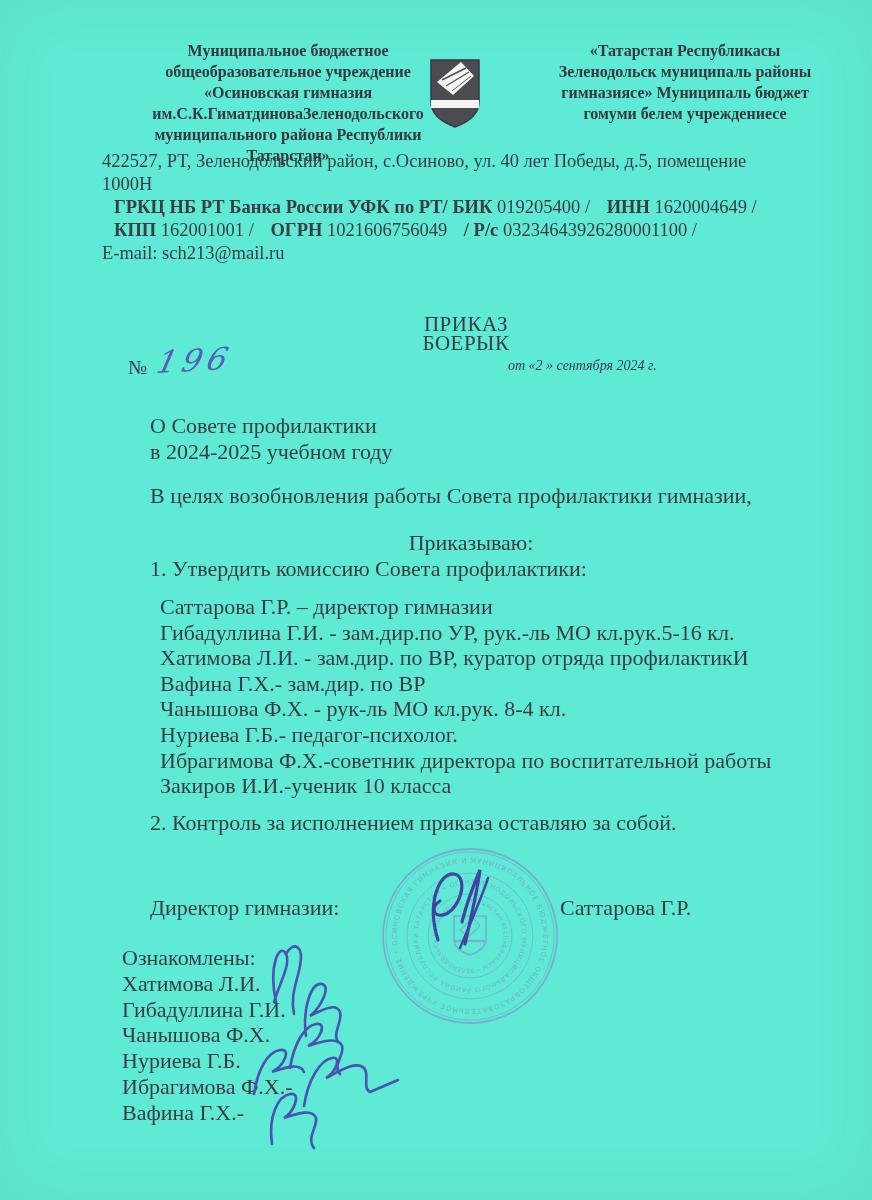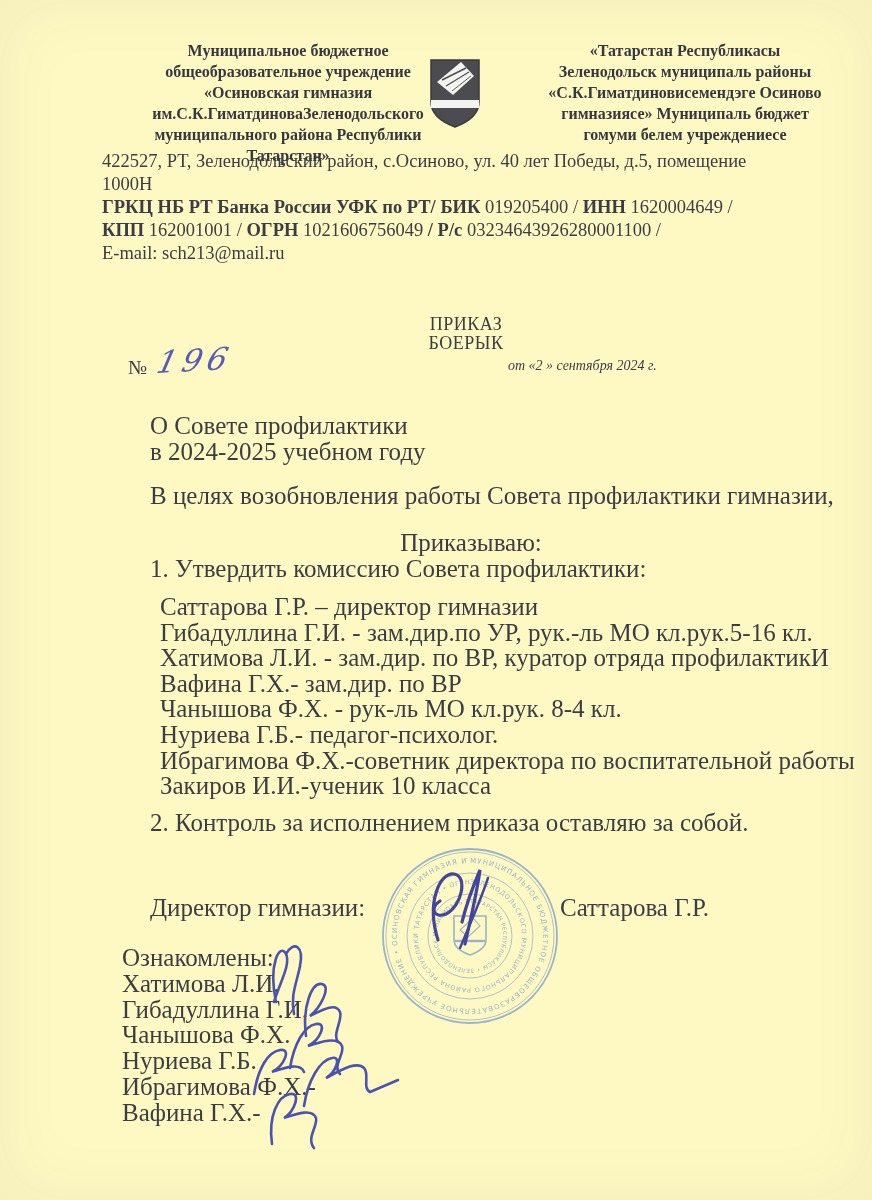--- a/index.html
+++ b/index.html
@@ -1,46 +1,46 @@
 <!DOCTYPE html>
 <html><head>
 <meta charset="utf-8">
 <style>
   html,body{margin:0;padding:0;background:#e8e8e6;}
   .page{
     position:relative;width:872px;height:1200px;margin:0 auto;
-    background:#fef9c3;
+    background:#5eead4;
     box-shadow:inset 0 0 70px rgba(60,60,70,0.06);
     font-family:"Liberation Serif", serif;
     color:#3c3c45;
     overflow:hidden;
   }
   
   .hdr-left{position:absolute;left:126px;top:40px;width:324px;text-align:center;
     font-weight:bold;font-size:16px;line-height:21px;color:#373740;}
   .hdr-right{position:absolute;left:520px;top:40px;width:330px;text-align:center;
     font-weight:bold;font-size:16px;line-height:21px;color:#373740;font-family:Liberation Serif, serif;}
   .emblem{position:absolute;left:424px;top:57px;}
   
   .contacts{position:absolute;left:102px;right:0;top:150px;
     font-size:18.5px;line-height:23px;}
-  .contacts .b{font-weight:bold;}
+  .contacts .b{font-weight:bold;margin-left:12px;}
   
   .order-title{position:absolute;left:60px;right:0;top:315px;text-align:center;
-    font-size:18px;line-height:19px;letter-spacing:0.5px;}
+    font-size:21px;line-height:19px;letter-spacing:0.5px;}
   .no-sign{position:absolute;left:128px;top:356px;font-size:20px;}
   .hand-number{
     position:absolute;left:158px;top:342px;
     font-family:"DejaVu Serif", serif;font-style:italic;
     font-size:31px;color:#575cb8;letter-spacing:5px;
     transform:skewX(-16deg) rotate(-3deg);
   }
   .order-date{position:absolute;left:508px;top:358px;font-style:italic;font-size:14px;}
   
-  .para{position:absolute;font-size:25px;line-height:26px;}
+  .para{position:absolute;font-size:22px;line-height:26px;}
   .subject{left:150px;top:413px;}
   .intro{left:150px;top:483px;}
   .order-word{left:70px;right:0;top:530px;text-align:center;}
   .item1{left:150px;top:556px;}
   .members{left:160px;top:594px;line-height:25.6px;}
   .item2{left:150px;top:810px;}
   .director-label{left:150px;top:895px;}
   .director-name{left:560px;top:895px;}
   .ack{left:122px;top:945px;line-height:25.8px;}
   
@@ -69,21 +69,20 @@
       <line x1="18" y1="23" x2="42" y2="11" stroke="#4b4b50" stroke-width="1.4"></line>
       <line x1="22" y1="29" x2="45" y2="15" stroke="#4b4b50" stroke-width="1.1"></line>
       <line x1="28" y1="34" x2="47" y2="19" stroke="#4b4b50" stroke-width="0.9"></line>
       <rect x="7" y="43" width="48" height="8" fill="#f4f4f1"></rect>
     </svg>
   </div>
 
   <div class="hdr-right">
     <div>«Татарстан Республикасы</div>
     <div>Зеленодольск муниципаль районы</div>
-    <div>«С.К.Гиматдиновисемендэге Осиново</div>
     <div>гимназиясе» Муниципаль бюджет</div>
     <div>гомуми белем учреждениесе</div>
   </div>
 
   <div class="contacts">
     <div>422527, РТ, Зеленодольский район, с.Осиново, ул. 40 лет Победы, д.5, помещение</div>
     <div>1000Н</div>
     <div><span class="b">ГРКЦ НБ РТ Банка России  УФК по РТ/ БИК </span><span>019205400 / </span><span class="b">ИНН</span><span> 1620004649 /</span></div>
     <div><span class="b">КПП</span><span> 162001001 / </span><span class="b">ОГРН</span><span> 1021606756049 </span><span class="b">/ Р/с</span><span> 03234643926280001100 /</span></div>
     <div>E-mail: sch213@mail.ru</div>

